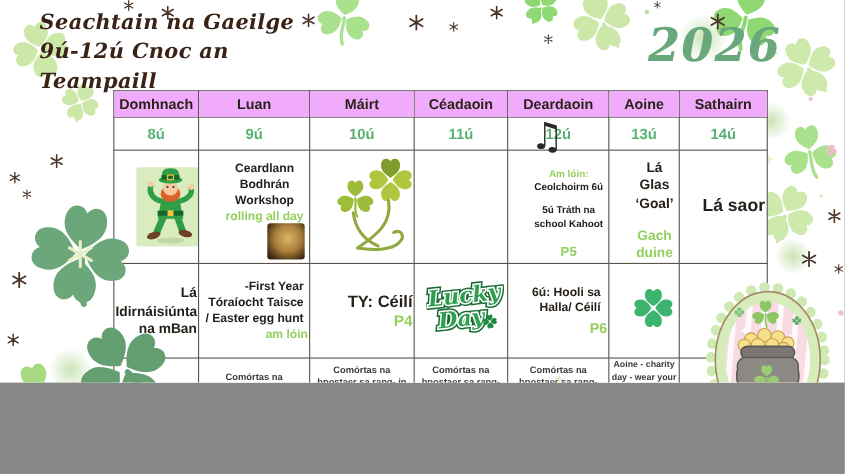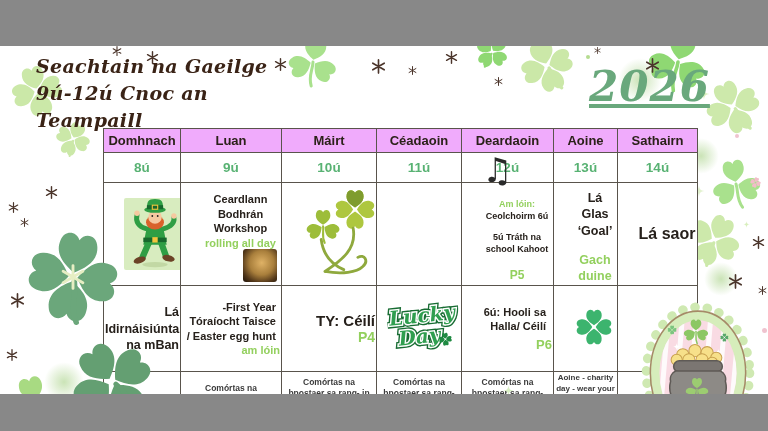--- a/index.html
+++ b/index.html
@@ -1,30 +1,30 @@
 <!DOCTYPE html>
 <html><head>
 <meta charset="utf-8">
 <style>
   html,body{margin:0;padding:0;background:#888;}
   .canvas{position:relative;width:768px;height:348px;background:#ffffff;overflow:hidden;
-          font-family:"Liberation Sans",sans-serif;margin-top:46px;}
+          font-family:"Liberation Sans",sans-serif;}
   .dec{position:absolute;pointer-events:none;}
   .z0{z-index:0}.z2{z-index:2}
   .glow{position:absolute;border-radius:50%;z-index:0;pointer-events:none;
         background:radial-gradient(circle,rgba(150,200,110,.5),rgba(150,200,110,0) 70%);}
   .pdot{position:absolute;border-radius:50%;background:#efc3cf;z-index:0;}
   .gdot{position:absolute;border-radius:50%;background:#b5dc90;z-index:0;}
 
   .title{position:absolute;left:36px;top:7px;z-index:3;
          font-family:"DejaVu Serif",serif;font-style:italic;font-weight:bold;
          font-size:19px;line-height:1.42;color:#3a2316;letter-spacing:.3px;}
   .year{position:absolute;left:589px;top:16px;z-index:3;
         font-family:"DejaVu Serif",serif;font-style:italic;font-weight:bold;
-        font-size:42px;color:#69a87c;letter-spacing:1px;text-decoration:underline;}
+        font-size:42px;color:#69a87c;letter-spacing:1px;}
 
   table.cal{position:absolute;left:103px;top:82px;width:594px;z-index:1;
             border-collapse:collapse;table-layout:fixed;background:#fff;}
   .cal th,.cal td{border:1px solid #59544c;padding:1px;text-align:center;
                   vertical-align:middle;overflow:hidden;position:relative;}
   .cal thead th{background:#f0abfc;color:#2b2119;font-size:13px;font-weight:bold;height:21px;}
   .cal tr.drow td{color:#58b273;font-weight:bold;font-size:13.5px;height:27px;}
   .cal tr.r1 td{height:97px;padding-left:20px;}
   .cal tr.r2 td{height:83px;text-align:right;}
   .cal tr.r3 td{height:42px;}

